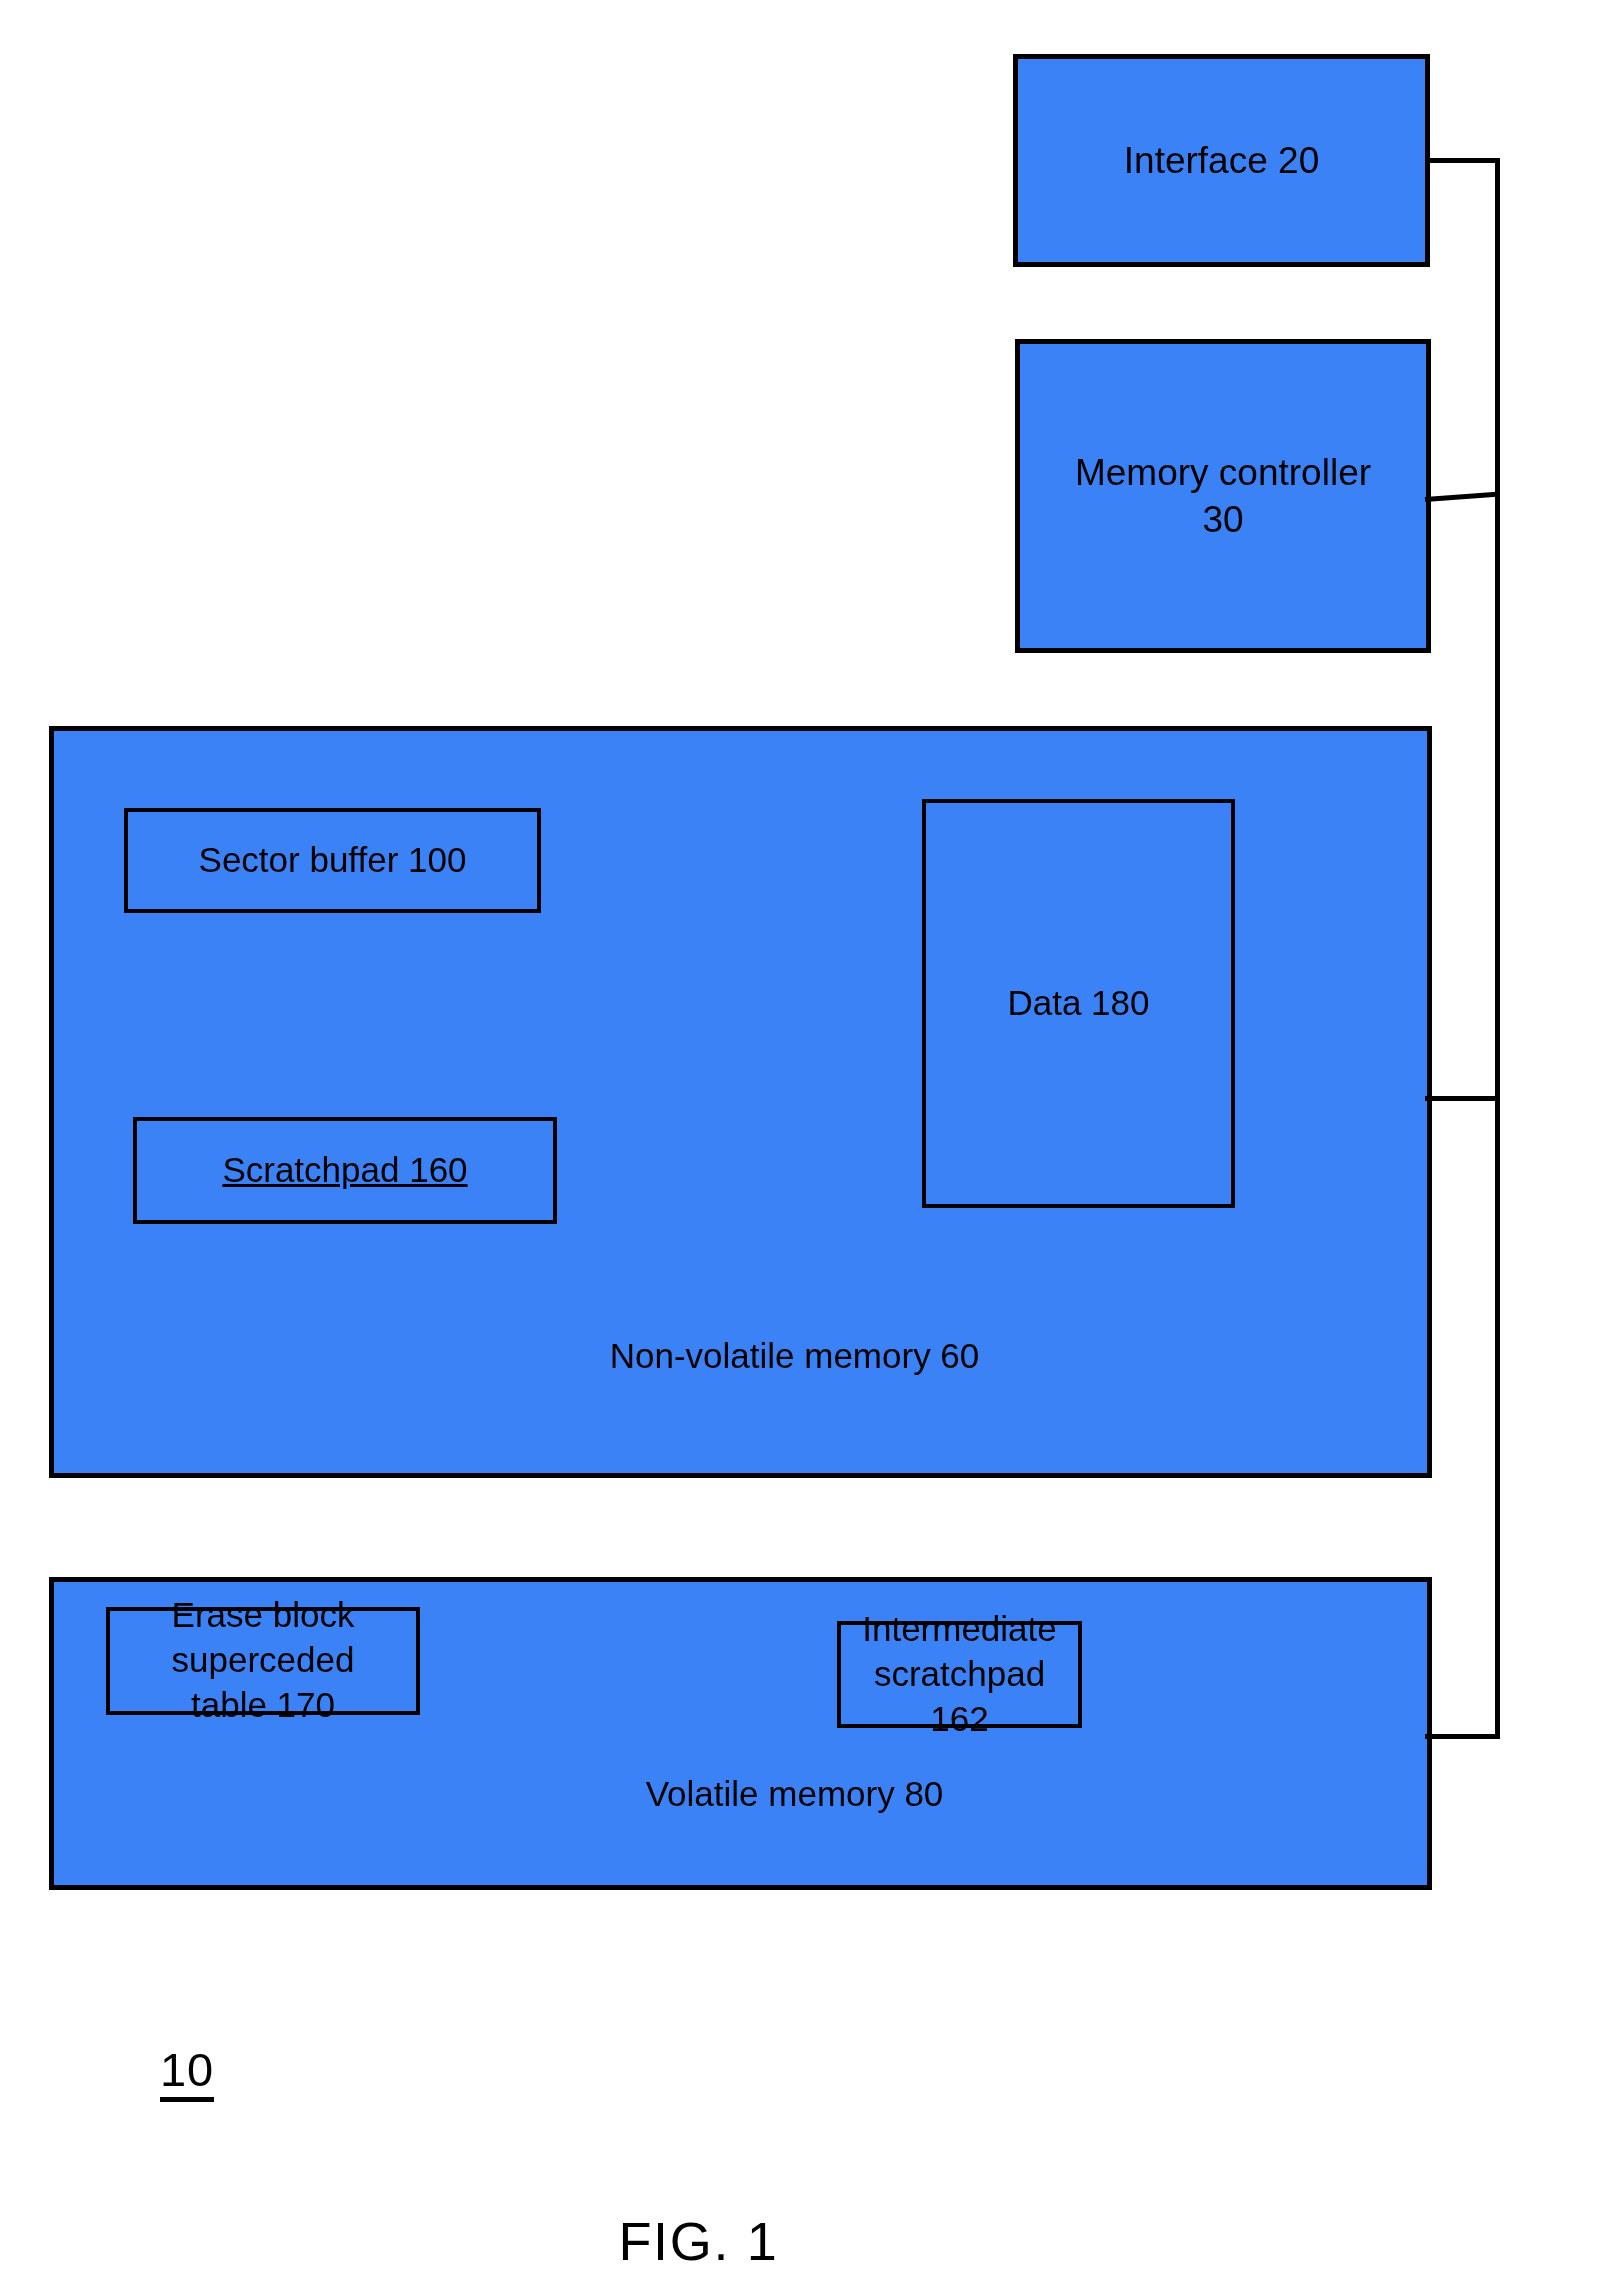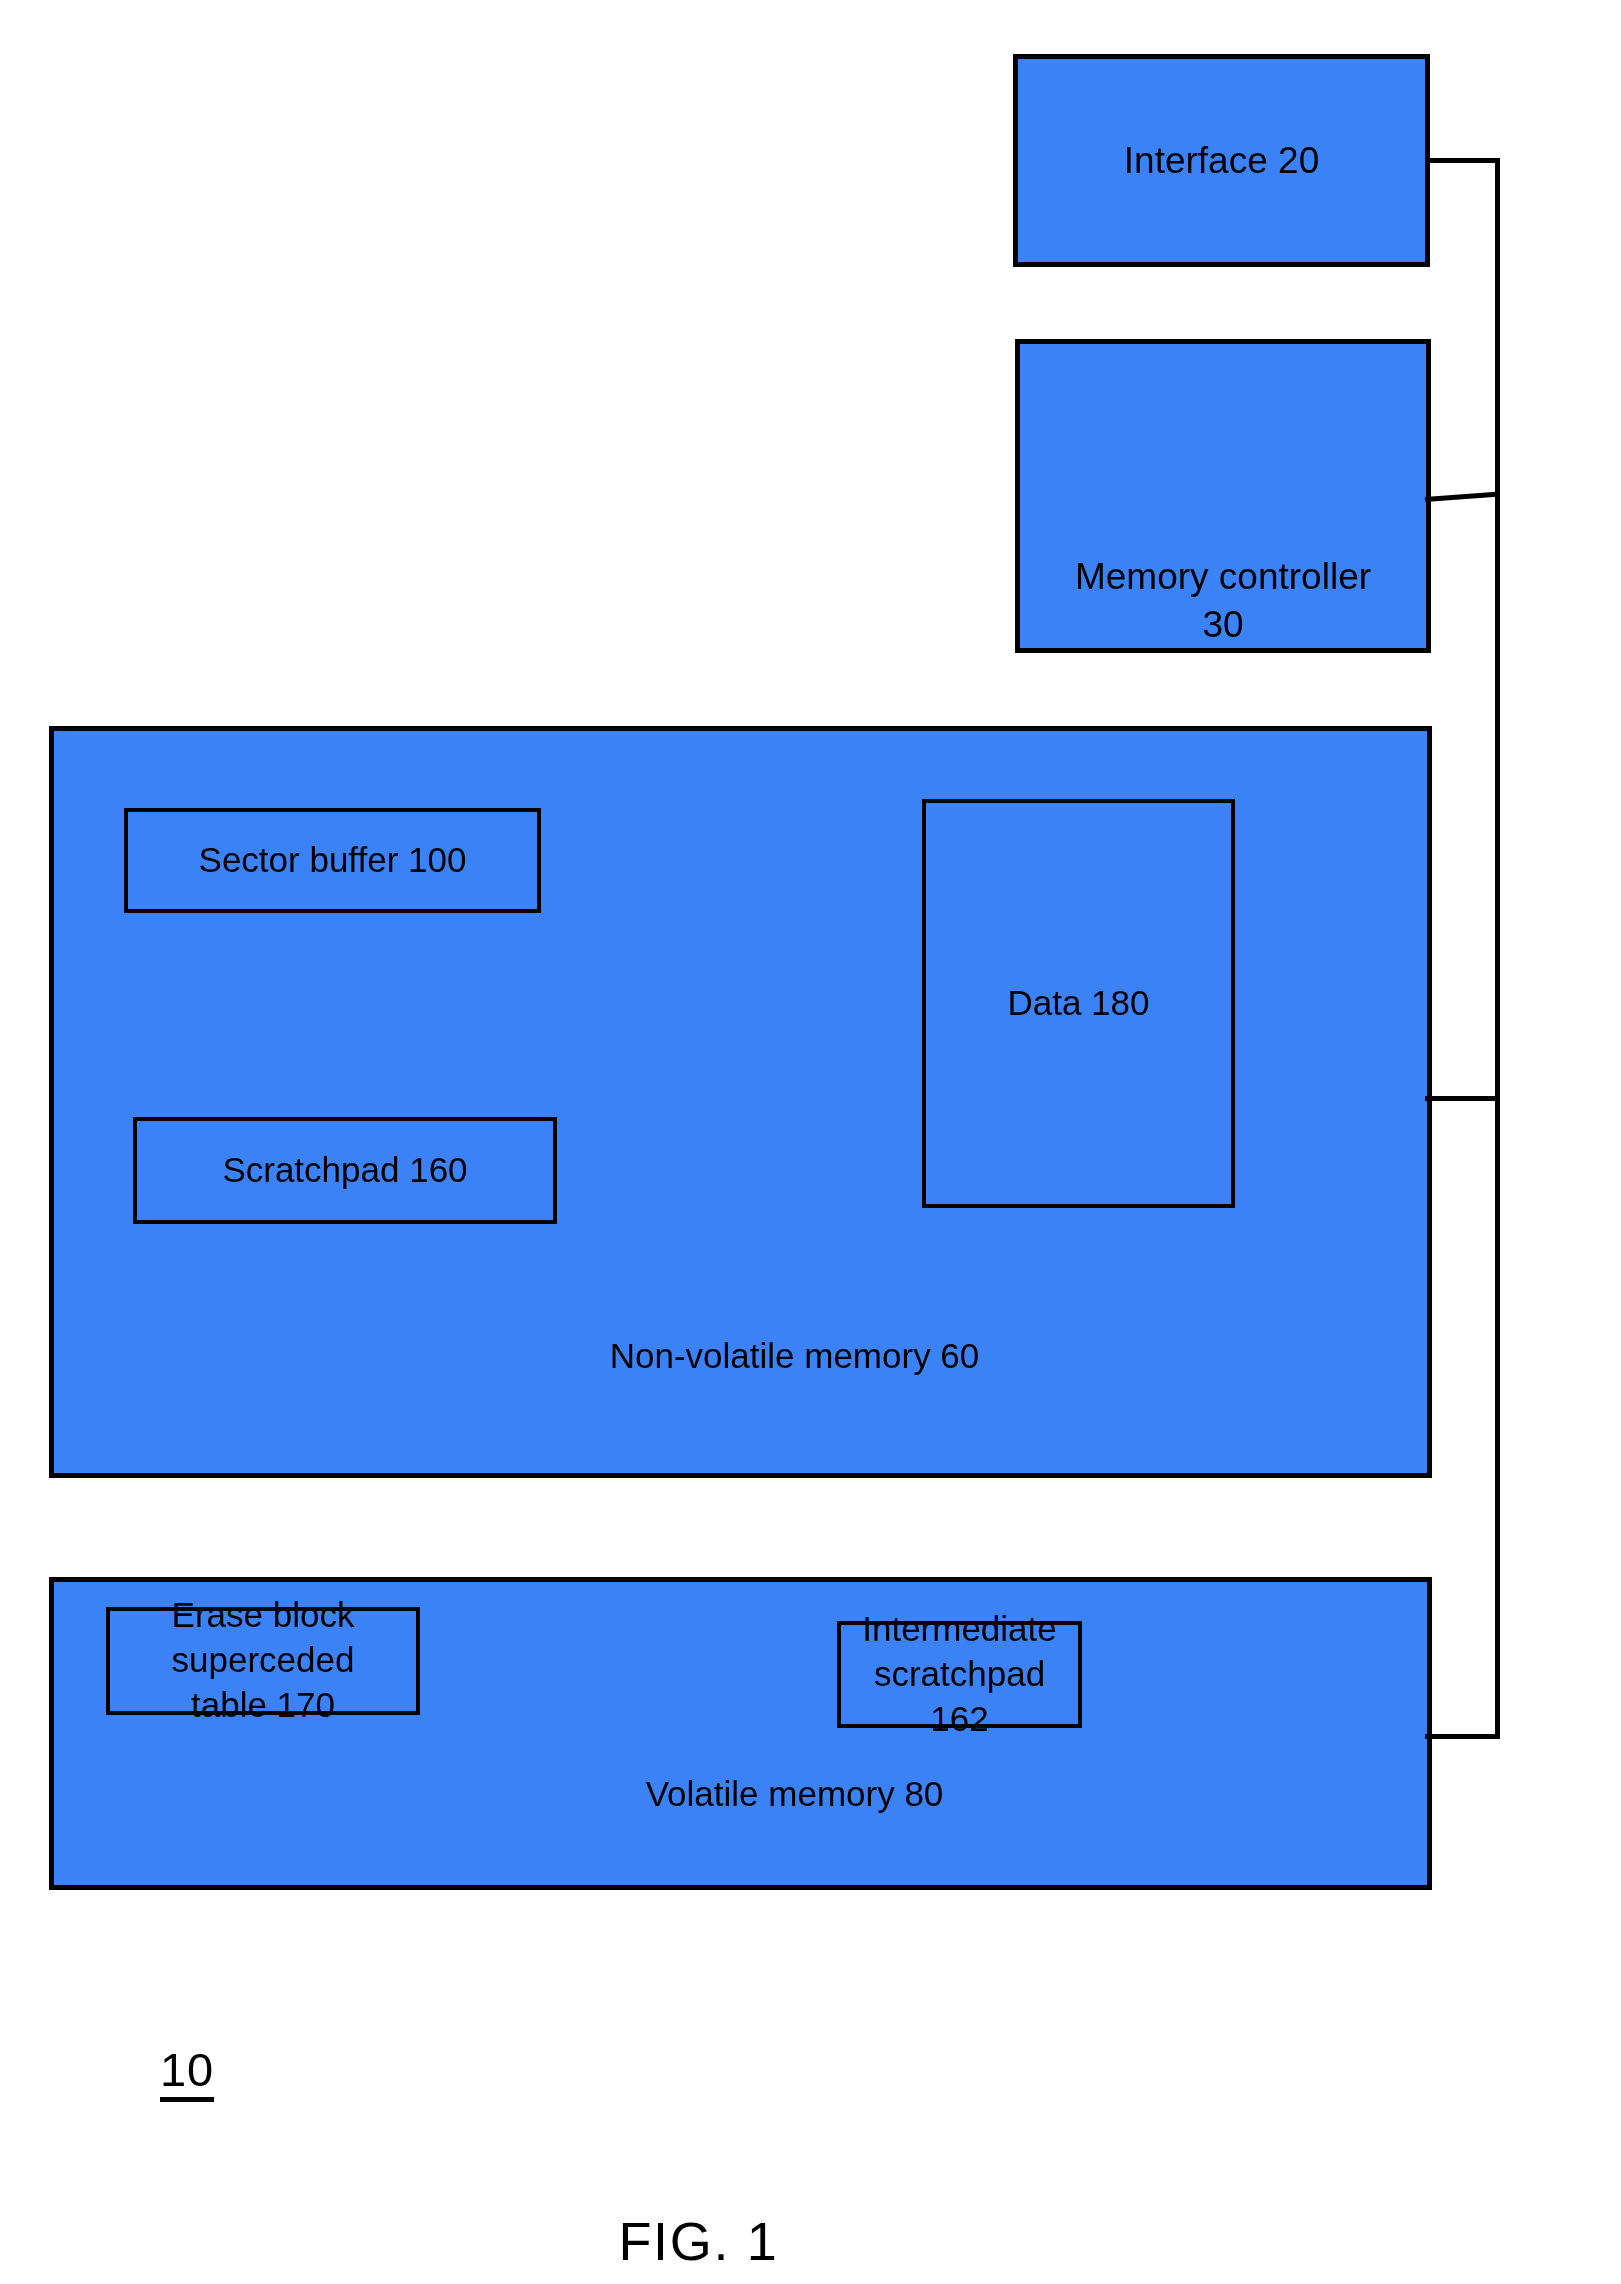--- a/index.html
+++ b/index.html
@@ -84,33 +84,33 @@
 </style>
 </head>
 <body>
 
 <div id="figure">
 
   <div class="box" style="left:1013px; top:54px; width:417px; height:213px;">
     <span class="box-label t42">Interface 20</span>
   </div>
 
-  <div class="box" style="left:1015px; top:339px; width:416px; height:314px;align-items:flex-end;">
+  <div class="box" style="left:1015px; top:339px; width:416px; height:314px;">
     <span class="box-label t42">Memory controller
 30</span>
   </div>
 
   <div class="box container" style="left:49px; top:726px; width:1383px; height:752px;">
 
     <div class="box inner" style="left:70px; top:77px; width:417px; height:105px;">
       <span class="box-label t40">Sector buffer 100</span>
     </div>
 
 
-    <div class="box inner" style="left:79px; top:386px; width:424px; height:107px;">
+    <div class="box inner" style="left:79px; top:386px; width:424px; height:107px;text-decoration:underline;">
       <span class="box-label t40">Scratchpad 160</span>
     </div>
 
     <div class="box inner" style="left:868px; top:68px; width:313px; height:409px;">
       <span class="box-label t40">Data 180</span>
     </div>
 
     <span class="container-caption" style="top:603px;">Non-volatile memory 60</span>
   </div>
 

